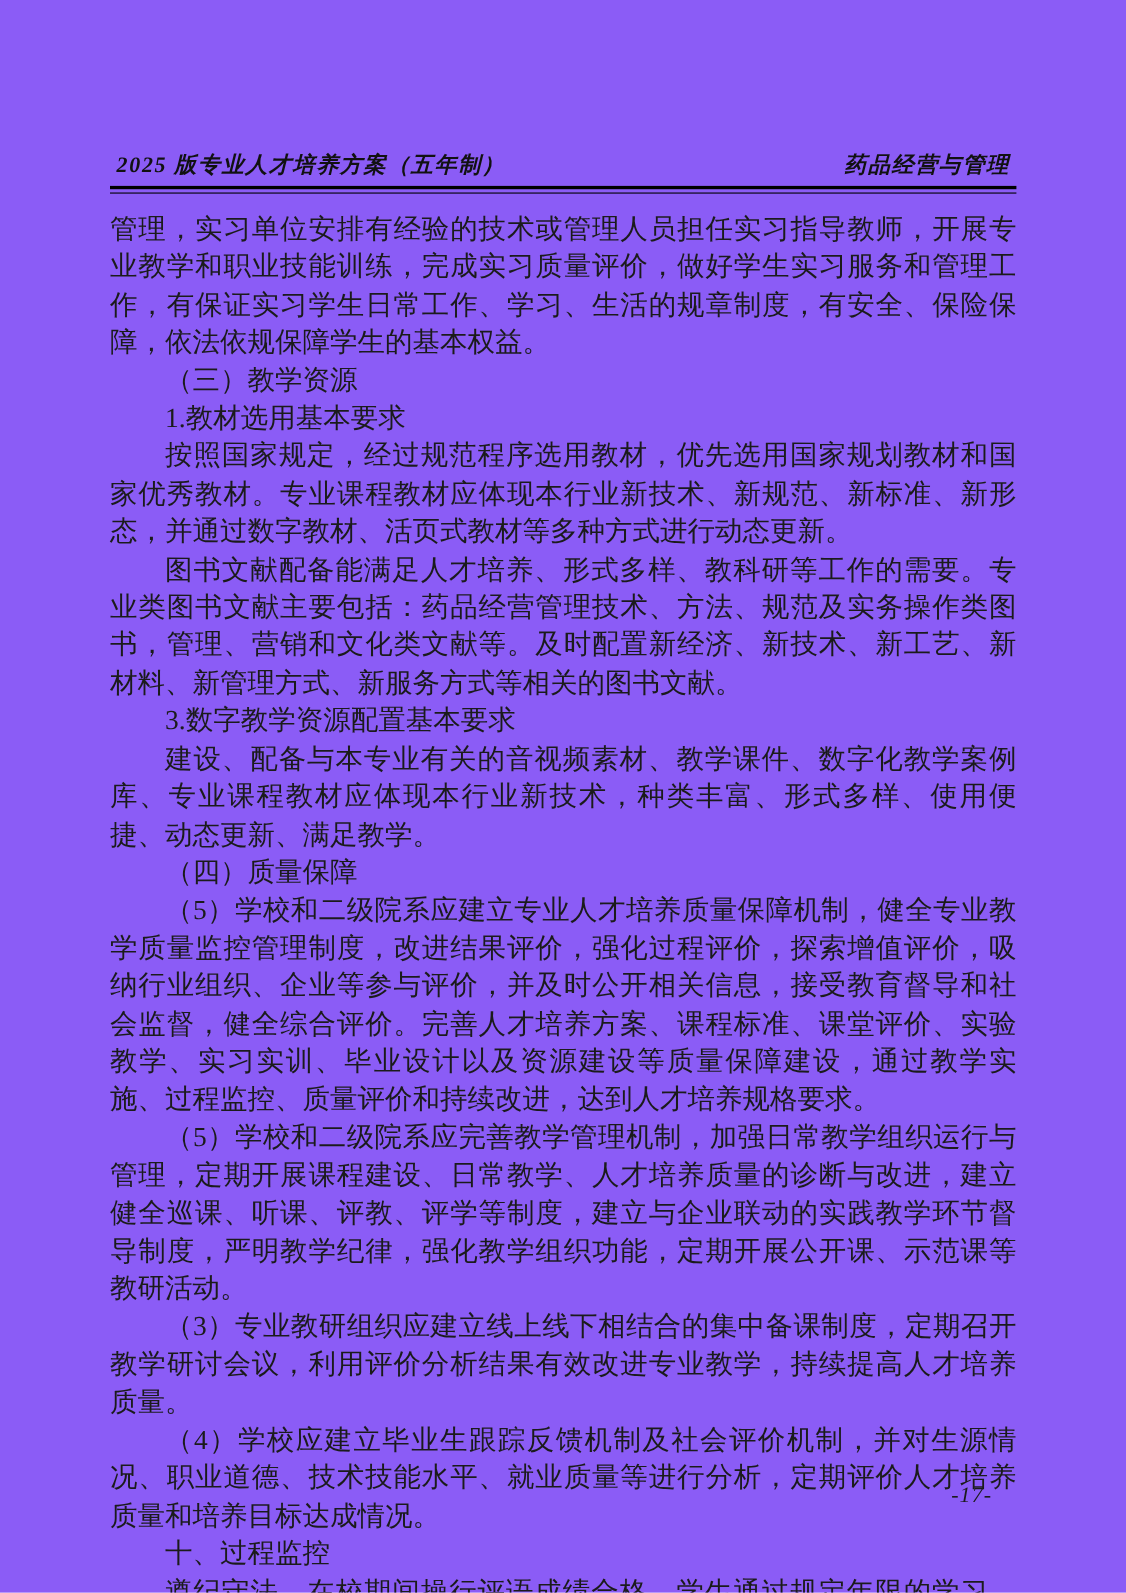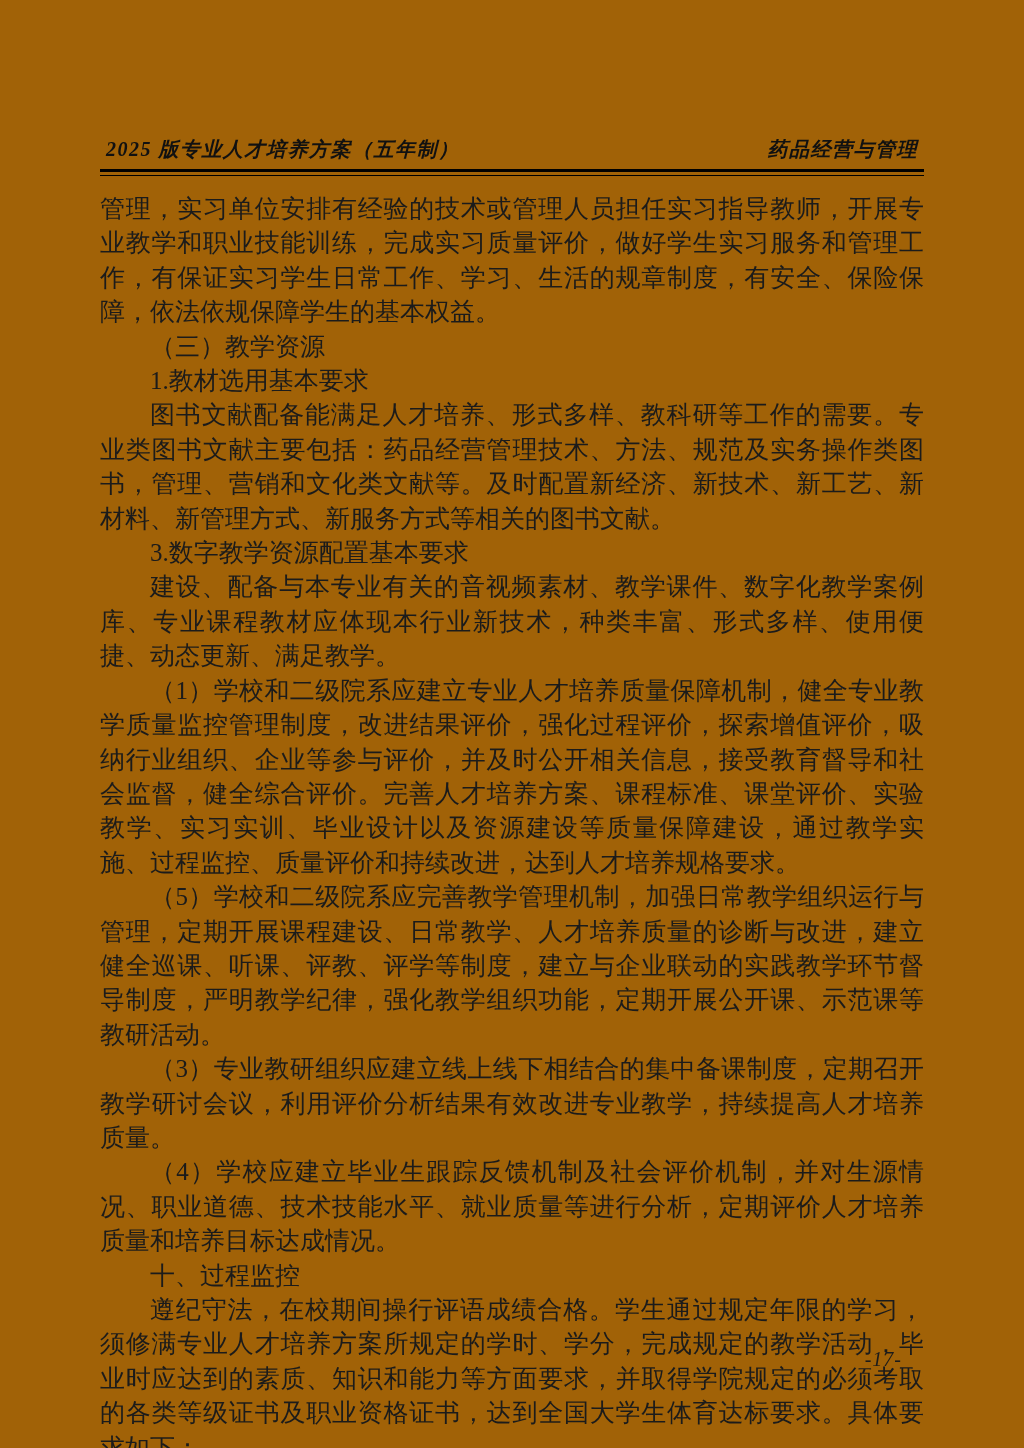--- a/index.html
+++ b/index.html
@@ -4,21 +4,21 @@
 <style>
   html, body {
     margin: 0;
     padding: 0;
     background: #ffffff;
   }
   .page {
     position: relative;
     width: 1024px;
     height: 1448px;
-    background: #a16207;
+    background: #8b5cf6;
     overflow: hidden;
     font-family: "Liberation Serif", "DejaVu Serif", serif;
     color: #1b1b1b;
   }
   .content {
     position: absolute;
     left: 100px;
     top: 136px;
     width: 824px;
   }
@@ -71,24 +71,26 @@
     <div class="running-head">
       <span>2025 版专业人才培养方案（五年制）</span>
       <span>药品经营与管理</span>
     </div>
     <div class="header-rule"></div>
 
     <div class="body-text">
       <p class="continuation">管理，实习单位安排有经验的技术或管理人员担任实习指导教师，开展专业教学和职业技能训练，完成实习质量评价，做好学生实习服务和管理工作，有保证实习学生日常工作、学习、生活的规章制度，有安全、保险保障，依法依规保障学生的基本权益。</p>
       <p>（三）教学资源</p>
       <p>1.教材选用基本要求</p>
+      <p>按照国家规定，经过规范程序选用教材，优先选用国家规划教材和国家优秀教材。专业课程教材应体现本行业新技术、新规范、新标准、新形态，并通过数字教材、活页式教材等多种方式进行动态更新。</p>
       <p>图书文献配备能满足人才培养、形式多样、教科研等工作的需要。专业类图书文献主要包括：药品经营管理技术、方法、规范及实务操作类图书，管理、营销和文化类文献等。及时配置新经济、新技术、新工艺、新材料、新管理方式、新服务方式等相关的图书文献。</p>
       <p>3.数字教学资源配置基本要求</p>
       <p>建设、配备与本专业有关的音视频素材、教学课件、数字化教学案例库、专业课程教材应体现本行业新技术，种类丰富、形式多样、使用便捷、动态更新、满足教学。</p>
-      <p>（1）学校和二级院系应建立专业人才培养质量保障机制，健全专业教学质量监控管理制度，改进结果评价，强化过程评价，探索增值评价，吸纳行业组织、企业等参与评价，并及时公开相关信息，接受教育督导和社会监督，健全综合评价。完善人才培养方案、课程标准、课堂评价、实验教学、实习实训、毕业设计以及资源建设等质量保障建设，通过教学实施、过程监控、质量评价和持续改进，达到人才培养规格要求。</p>
+      <p>（四）质量保障</p>
+      <p>（5）学校和二级院系应建立专业人才培养质量保障机制，健全专业教学质量监控管理制度，改进结果评价，强化过程评价，探索增值评价，吸纳行业组织、企业等参与评价，并及时公开相关信息，接受教育督导和社会监督，健全综合评价。完善人才培养方案、课程标准、课堂评价、实验教学、实习实训、毕业设计以及资源建设等质量保障建设，通过教学实施、过程监控、质量评价和持续改进，达到人才培养规格要求。</p>
       <p>（5）学校和二级院系应完善教学管理机制，加强日常教学组织运行与管理，定期开展课程建设、日常教学、人才培养质量的诊断与改进，建立健全巡课、听课、评教、评学等制度，建立与企业联动的实践教学环节督导制度，严明教学纪律，强化教学组织功能，定期开展公开课、示范课等教研活动。</p>
       <p>（3）专业教研组织应建立线上线下相结合的集中备课制度，定期召开教学研讨会议，利用评价分析结果有效改进专业教学，持续提高人才培养质量。</p>
       <p>（4）学校应建立毕业生跟踪反馈机制及社会评价机制，并对生源情况、职业道德、技术技能水平、就业质量等进行分析，定期评价人才培养质量和培养目标达成情况。</p>
       <p>十、过程监控</p>
       <p>遵纪守法，在校期间操行评语成绩合格。学生通过规定年限的学习，须修满专业人才培养方案所规定的学时、学分，完成规定的教学活动，毕业时应达到的素质、知识和能力等方面要求，并取得学院规定的必须考取的各类等级证书及职业资格证书，达到全国大学生体育达标要求。具体要求如下：</p>
       <p>（一）学分要求</p>
     </div>
 
   </div>
 

